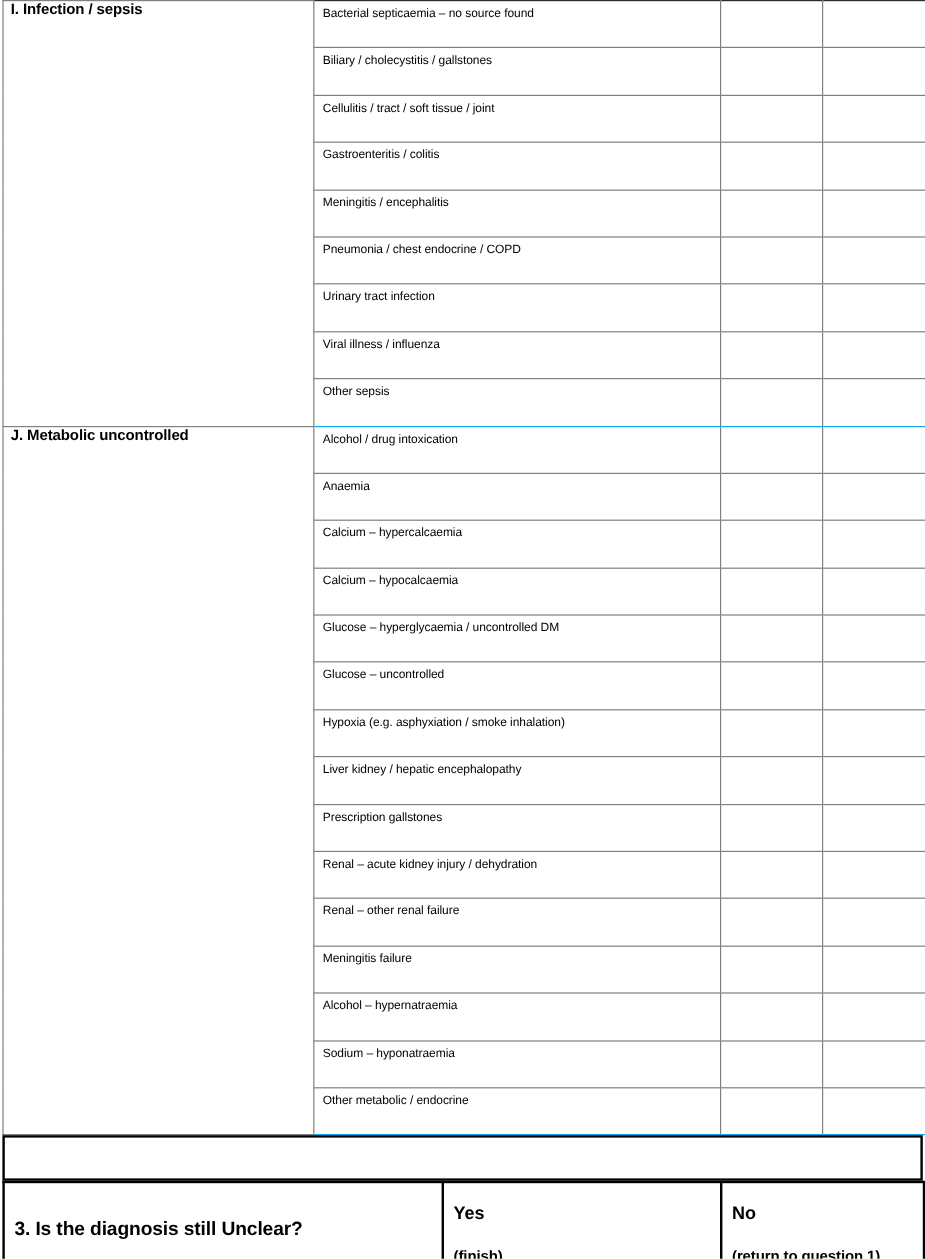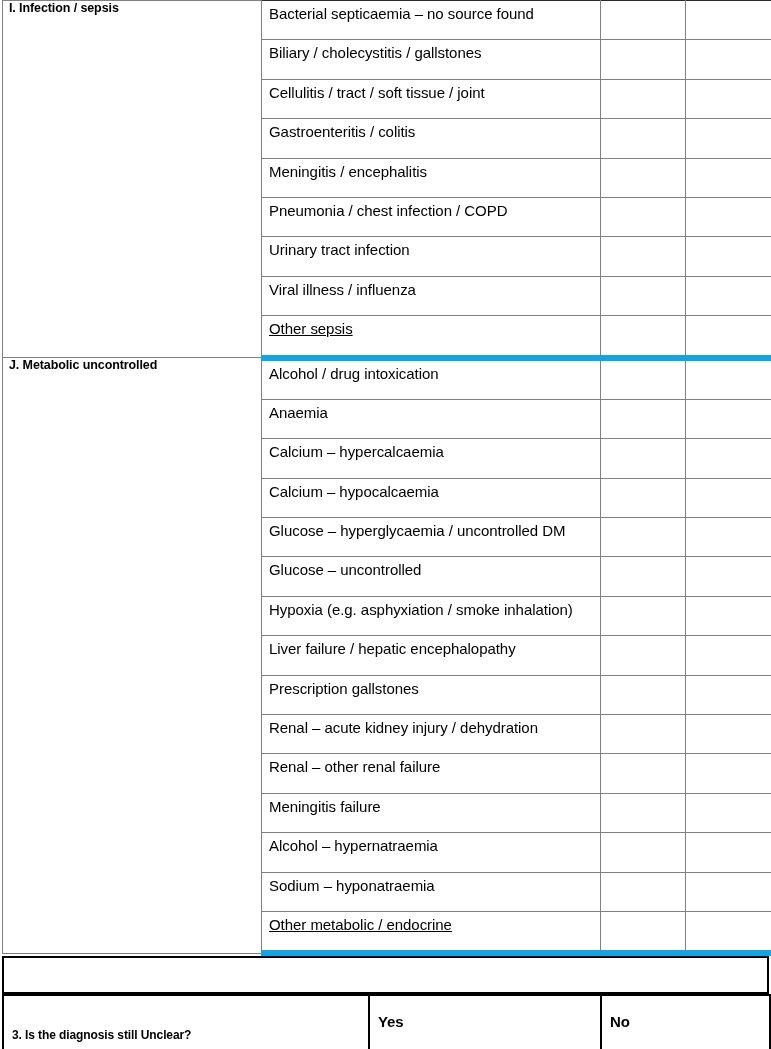--- a/index.html
+++ b/index.html
@@ -65,21 +65,21 @@
 
   td.item {
     height: 38.4px;
     border-left: 1px solid #6e6e6e;
     border-right: 1px solid #6e6e6e;
     border-top: 1px solid #6e6e6e;
     border-bottom: 1px solid #6e6e6e;
   }
   .item-label {
     display: block;
-    font-size: 15px;
+    font-size: 10px;
     line-height: 1.1;
     padding: 5px 4px 0 7px;
     letter-spacing: -0.05px;
     white-space: nowrap;
   }
   td.blank {
     border-left: 1px solid #6e6e6e;
     border-right: 1px solid #6e6e6e;
     border-top: 1px solid #6e6e6e;
     border-bottom: 1px solid #6e6e6e;
@@ -88,22 +88,21 @@
     border-right: 1px solid #2b2b2b;
   }
 
   
   tr.section-start > td.item,
   tr.section-start > td.blank {
     border-top: 1px solid #2b2b2b;
   }
   tr.section-end > td.item,
   tr.section-end > td.blank {
-    border-bottom: 6px solid #0ea5e9;
-    text-decoration: underline;
+    border-bottom: 1px solid #0ea5e9;
   }
 
   
   .spacer {
     position: relative;
     margin-left: 2px;
     width: 767px;
     height: 38px;
     box-sizing: border-box;
     border: 2px solid #000000;
@@ -124,21 +123,21 @@
     vertical-align: middle;
     background: #ffffff;
     height: 77px;
   }
   .q-col-1 { width: 366px; }
   .q-col-2 { width: 232px; }
   .q-col-3 { width: 169px; }
 
   .q-text {
     display: block;
-    font-size: 12px;
+    font-size: 16px;
     font-weight: bold;
     padding-left: 8px;
     letter-spacing: -0.1px;
   }
   td.q-answer {
     vertical-align: top;
   }
   .ans-main {
     display: block;
     font-size: 15px;
@@ -202,21 +201,21 @@
       </tr>
       <tr>
         <td class="item">
           <span class="item-label">Meningitis / encephalitis</span>
         </td>
         <td class="blank"></td>
         <td class="blank blank-last"></td>
       </tr>
       <tr>
         <td class="item">
-          <span class="item-label">Pneumonia / chest infection / COPD</span>
+          <span class="item-label">Pneumonia / chest endocrine / COPD</span>
         </td>
         <td class="blank"></td>
         <td class="blank blank-last"></td>
       </tr>
       <tr>
         <td class="item">
           <span class="item-label">Urinary tract infection</span>
         </td>
         <td class="blank"></td>
         <td class="blank blank-last"></td>
@@ -283,21 +282,21 @@
       </tr>
       <tr>
         <td class="item">
           <span class="item-label">Hypoxia (e.g. asphyxiation / smoke inhalation)</span>
         </td>
         <td class="blank"></td>
         <td class="blank blank-last"></td>
       </tr>
       <tr>
         <td class="item">
-          <span class="item-label">Liver failure / hepatic encephalopathy</span>
+          <span class="item-label">Liver kidney / hepatic encephalopathy</span>
         </td>
         <td class="blank"></td>
         <td class="blank blank-last"></td>
       </tr>
       <tr>
         <td class="item">
           <span class="item-label">Prescription gallstones</span>
         </td>
         <td class="blank"></td>
         <td class="blank blank-last"></td>

